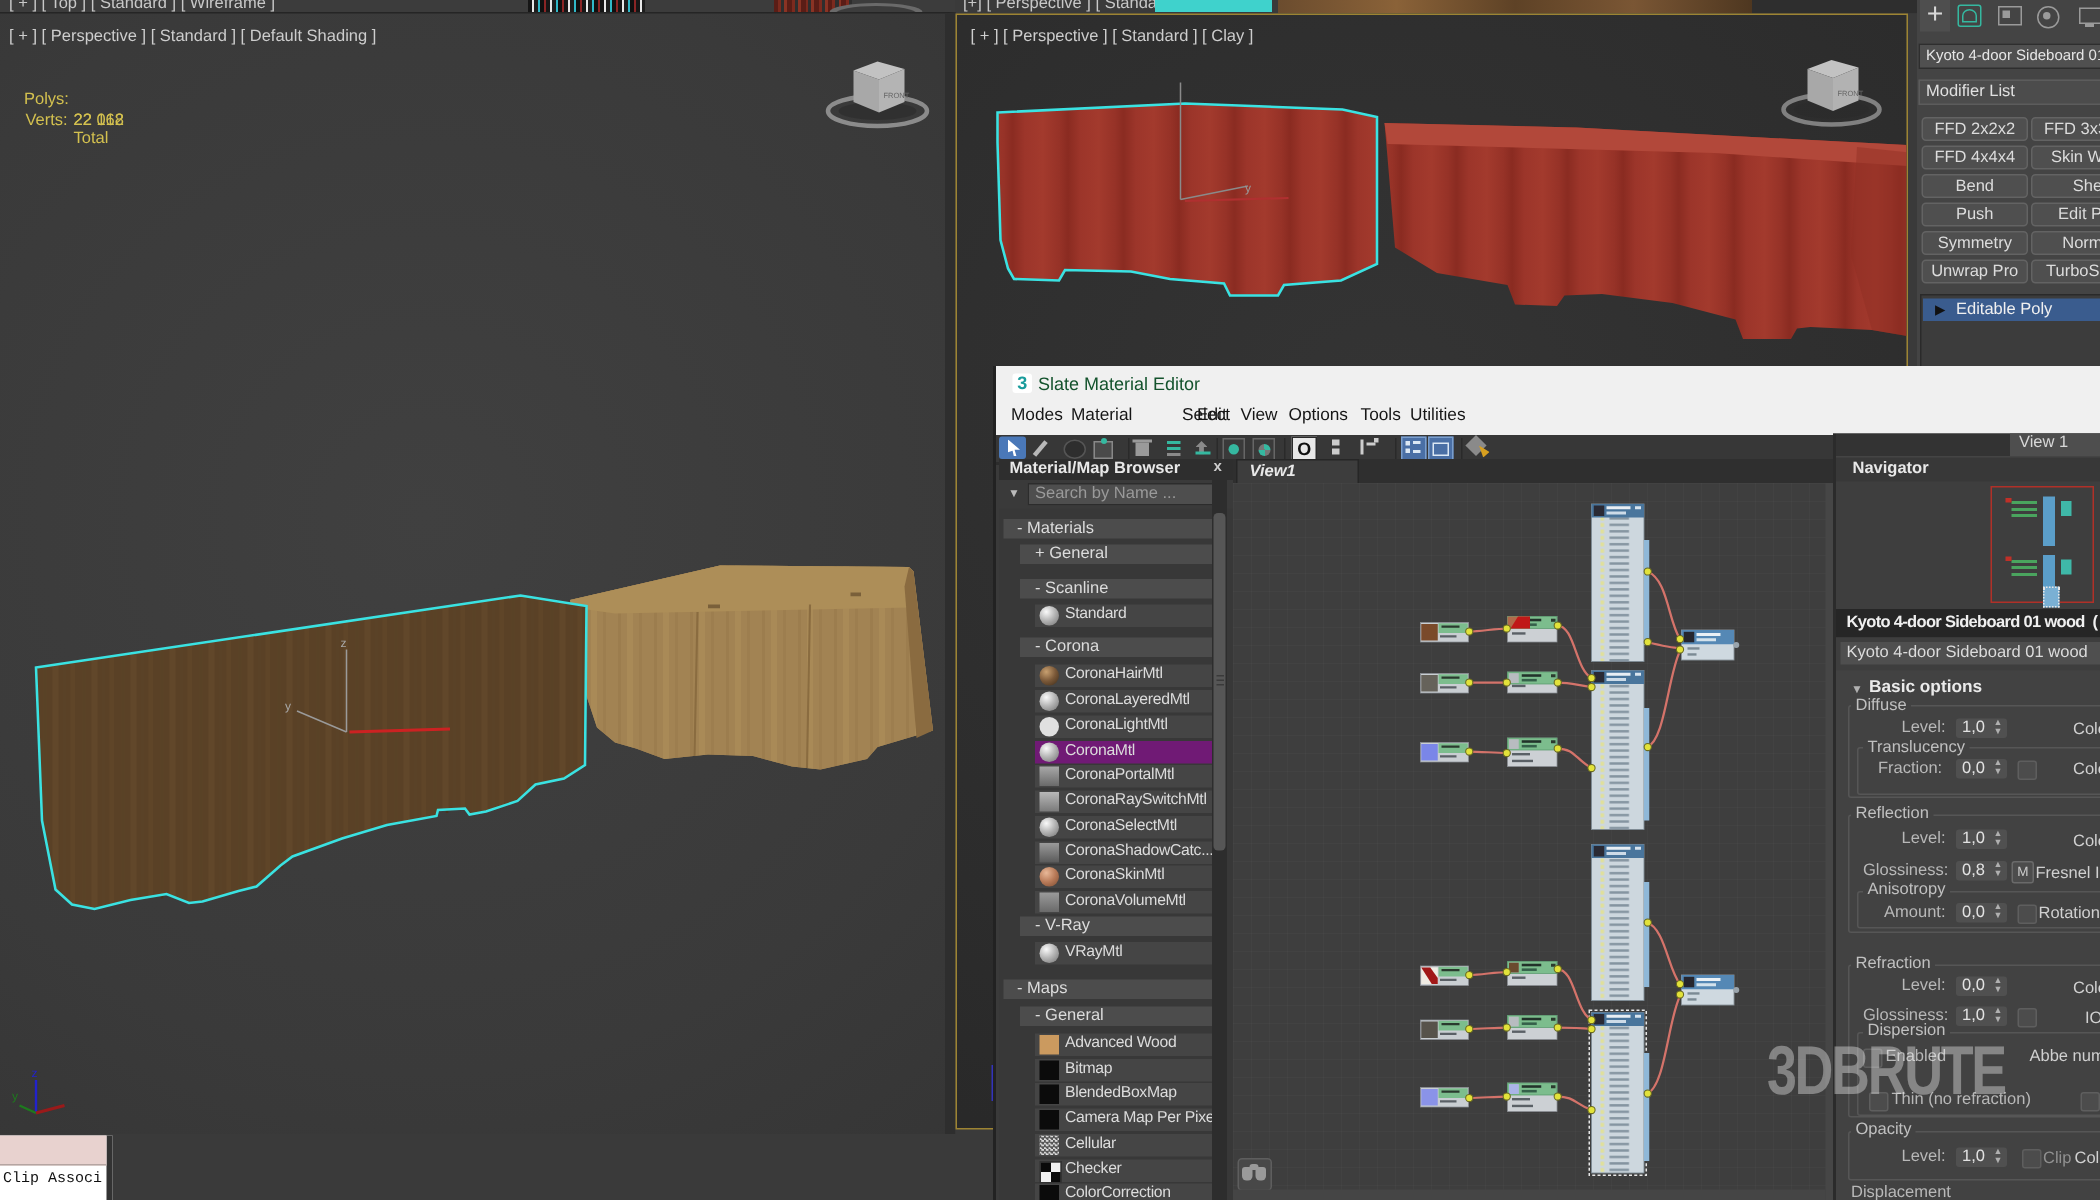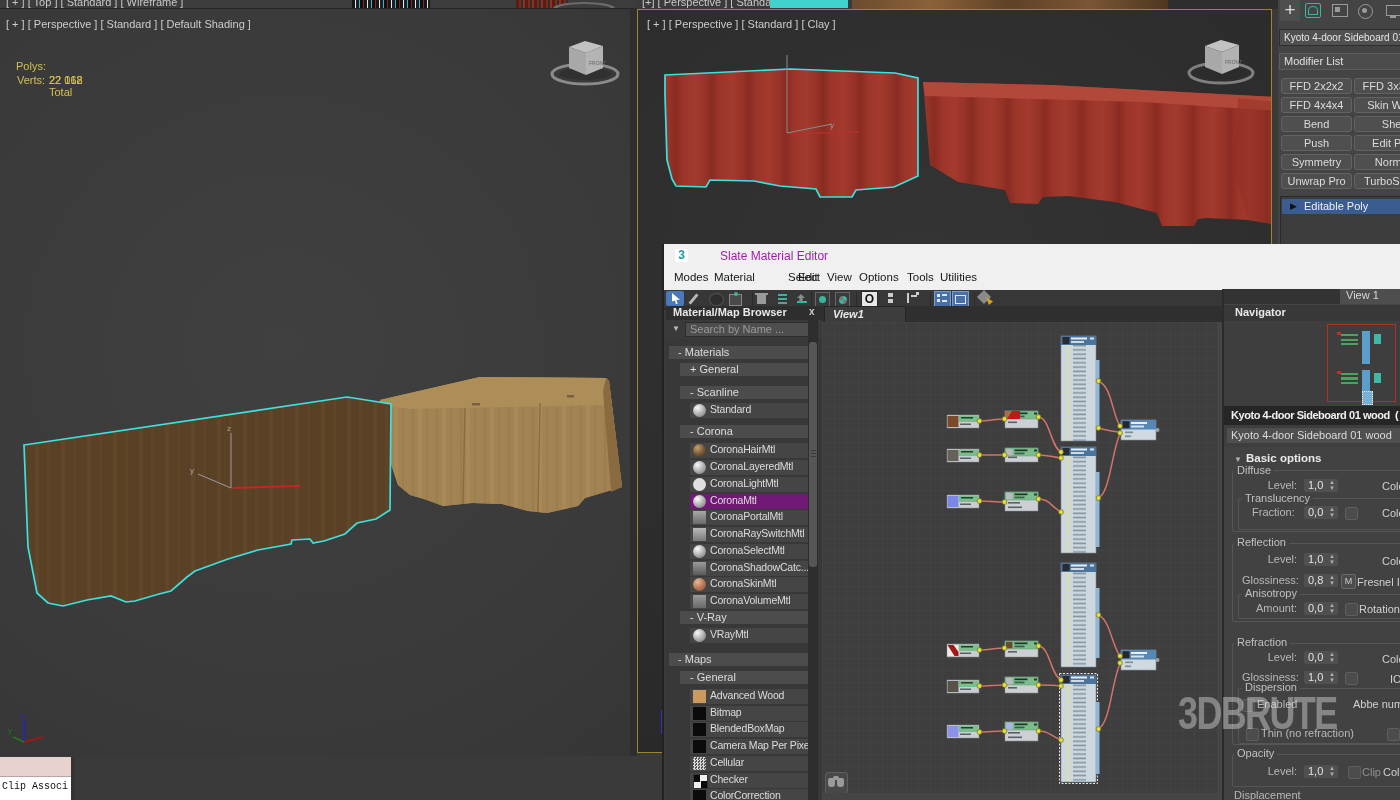--- a/index.html
+++ b/index.html
@@ -211,21 +211,21 @@
 
 <div class="abs" style="left:0;top:757px;width:71px;height:43px;background:#ffffff;border-right:4px solid #333333;">
   <div class="abs" style="left:0;top:0;width:71px;height:19px;background:#e8d2cf;border-bottom:1px solid #b5a5a2;"></div>
   <div class="abs" style="left:2px;top:24px;font-family:'Liberation Mono',monospace;font-size:10px;color:#111;white-space:nowrap;">Clip Associ</div>
 </div>
 
 <div class="abs" id="slate" style="left:662px;top:244px;width:738px;height:556px;background:#3a3a3a;border-left:2px solid #222;">
 
   <div class="abs" style="left:0;top:0;width:736px;height:24px;background:#f0f0f0;">
     <div class="abs" style="left:11px;top:5px;width:13px;height:13px;background:#ffffff;border-radius:2px;color:#1a9c9c;font-weight:bold;font-size:12px;text-align:center;line-height:13px;">3</div>
-    <div class="abs" style="left:28px;top:5px;color:#a21caf;font-size:12px;margin-left:28px;">Slate Material Editor</div>
+    <div class="abs" style="left:28px;top:5px;color:#14532d;font-size:12px;">Slate Material Editor</div>
   </div>
 
   <div class="abs" style="left:0;top:24px;width:736px;height:22px;background:#f0f0f0;font-size:11.5px;color:#161616;">
     <span class="abs" style="left:10px;top:3px;">Modes</span>
     <span class="abs" style="left:50px;top:3px;">Material</span>
     <span class="abs" style="left:96px;top:3px;margin-left:38px;">Edit</span>
     <span class="abs" style="left:124px;top:3px;">Select</span>
     <span class="abs" style="left:163px;top:3px;">View</span>
     <span class="abs" style="left:195px;top:3px;">Options</span>
     <span class="abs" style="left:243px;top:3px;">Tools</span>

